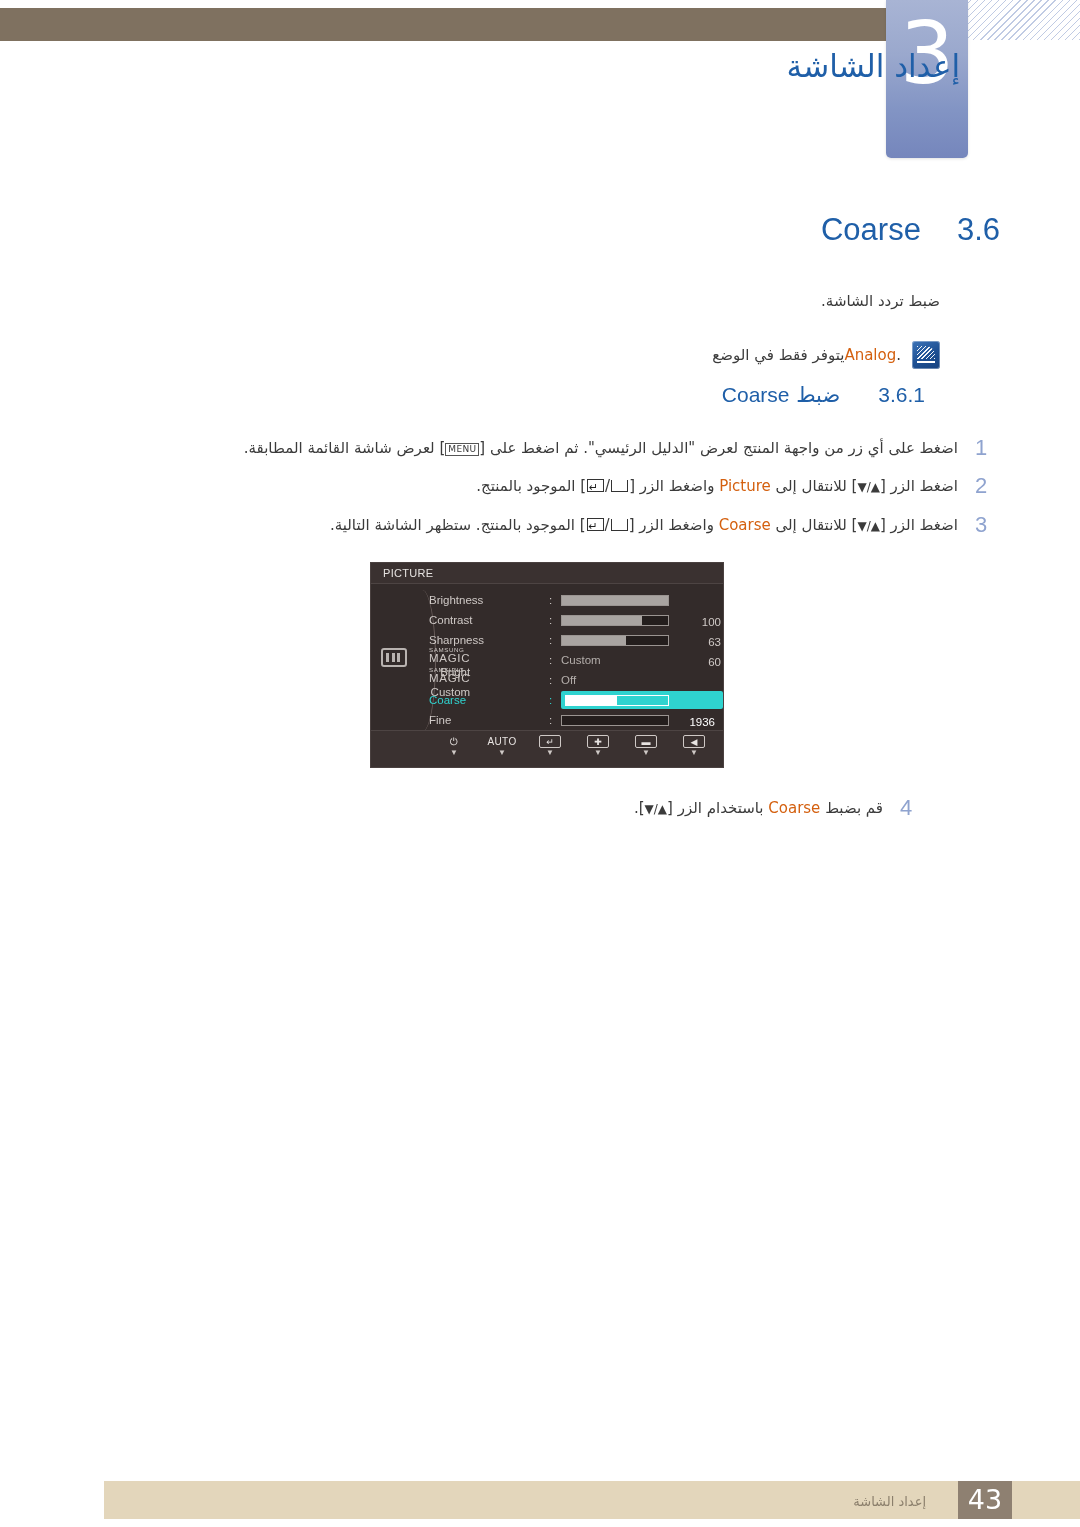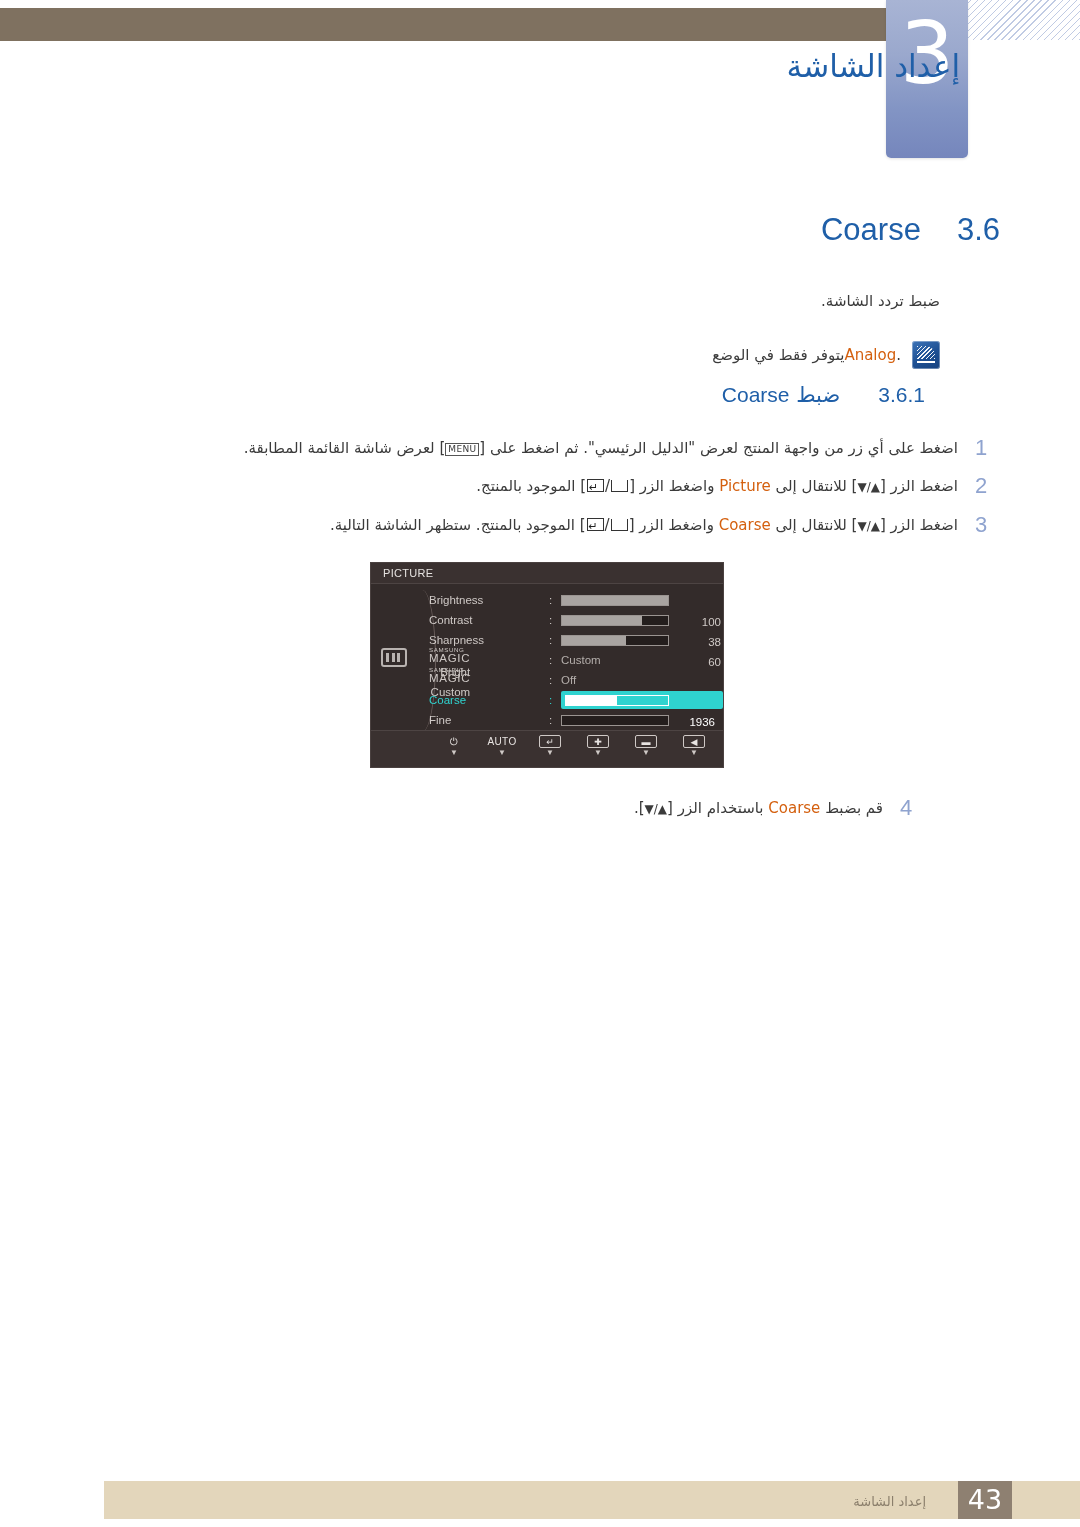--- a/index.html
+++ b/index.html
@@ -545,21 +545,21 @@
           </span>
         <span class="r-value">100</span>
       </div>
 
       <div class="osd-row">
         <span class="r-label">Contrast</span>
         <span class="r-colon">:</span>
         <span class="r-track">
             <span class="r-fill" style="width:75%"></span>
           </span>
-        <span class="r-value">38</span>
+        <span class="r-value">63</span>
       </div>
 
       <div class="osd-row">
         <span class="r-label">Sharpness</span>
         <span class="r-colon">:</span>
         <span class="r-track">
             <span class="r-fill" style="width:60%"></span>
           </span>
         <span class="r-value">60</span>
       </div>

